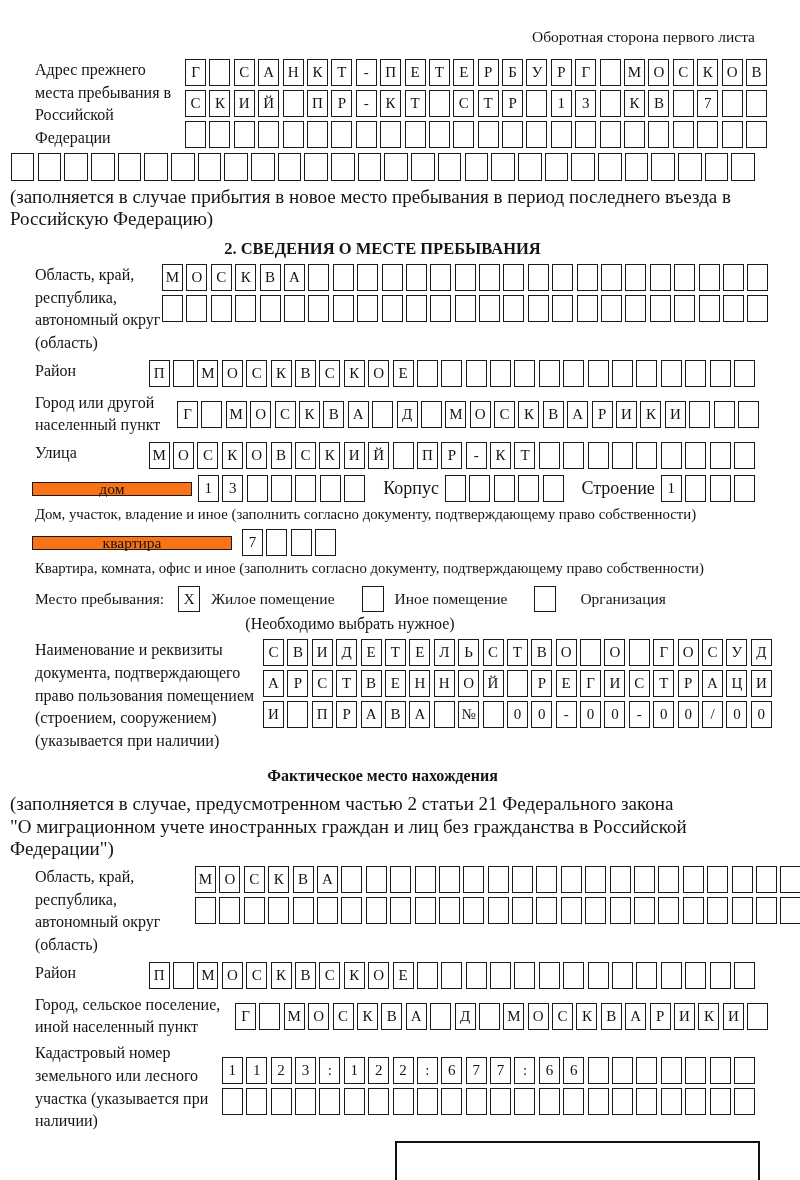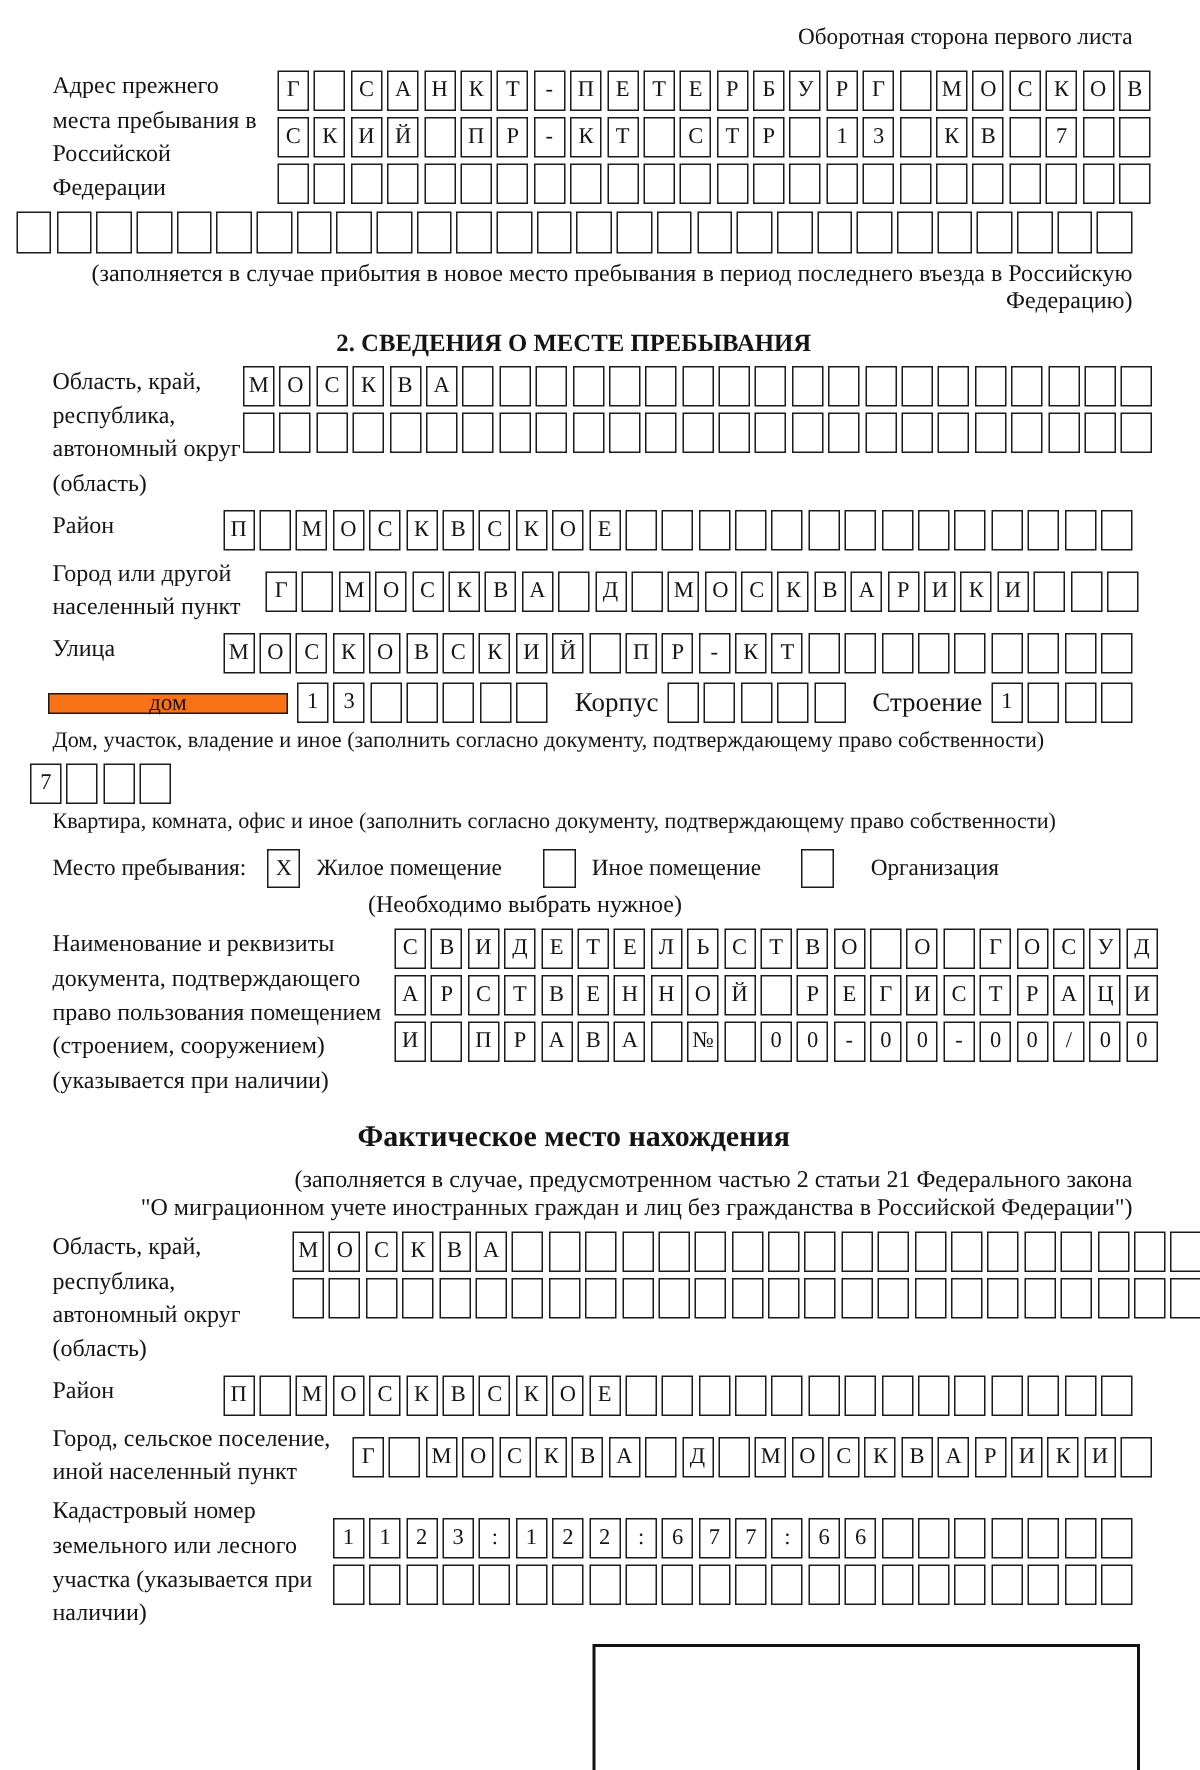--- a/index.html
+++ b/index.html
@@ -1,35 +1,35 @@
 <!DOCTYPE html>
 <html><head>
 <meta charset="utf-8">
 <style>
   html,body{margin:0;padding:0;background:#fff;}
   body{width:800px;height:1180px;font-family:"Liberation Serif","DejaVu Serif",serif;color:#141414;}
-  .page{position:relative;width:800px;height:1180px;box-sizing:border-box;padding:16px 45px 0 10px;overflow:hidden;background:#fff;}
+  .page{position:relative;width:800px;height:1180px;box-sizing:border-box;padding:28px 45px 0 10px;overflow:hidden;background:#fff;}
 
   .corner{text-align:right;font-size:15.5px;}
 
   .field{display:flex;align-items:flex-start;padding-left:25px;}
   .field.vcenter{align-items:center;}
   .flabel{font-size:16px;line-height:1.42;flex:0 0 auto;}
   .cellrows{margin-left:auto;display:flex;flex-direction:column;gap:4px;}
   .cellrows.padtop{padding-top:15px;}
 
   .cells{display:flex;gap:3.4px;justify-content:flex-end;}
   .cell{flex:0 0 21px;width:21px;height:27px;border:1.6px solid #1a1a1a;box-sizing:border-box;
         display:flex;align-items:center;justify-content:center;font-size:15px;background:#fff;}
   .cells.wide{gap:3.1px;margin-top:3px;}
   .cells.wide .cell{flex-basis:23.6px;width:23.6px;height:28px;}
 
-  .center-note{text-align:right;font-size:16px;margin-top:5px;}
+  .center-note{text-align:left;font-size:19px;margin-top:5px;}
   .h2{font-weight:bold;text-align:center;font-size:16.5px;margin-top:9px;margin-bottom:5px;}
-  .h3{font-weight:bold;text-align:center;font-size:20px;margin-top:14px;}
+  .h3{font-weight:bold;text-align:center;font-size:16px;margin-top:14px;}
 
   .rowgap{margin-top:5px;}
 
   .house-row{display:flex;align-items:center;margin-top:6px;}
   .box-label{border:1.6px solid #1a1a1a;height:14px;box-sizing:border-box;display:flex;
              align-items:center;justify-content:center;font-size:15.5px;background:#f97316;}
   .inline-label{font-size:18px;}
   .sub-note{font-size:14.8px;margin-top:4px;padding-left:25px;font-family:Liberation Serif, serif;}
 
   .stay-row{display:flex;align-items:center;margin-top:9px;padding-left:25px;font-size:15.5px;}
@@ -344,20 +344,21 @@
     <div class="cells" style="margin-left:6px;">
         <span class="cell">1</span>
         <span class="cell"></span>
         <span class="cell"></span>
         <span class="cell"></span>
       </div>
   </div>
   <div class="sub-note">Дом, участок, владение и иное (заполнить согласно документу, подтверждающему право собственности)</div>
 
   <div class="house-row">
+    <div class="box-label" style="width:200px;margin-left:22px;">квартира</div>
     <div class="cells" style="margin-left:10px;">
         <span class="cell">7</span>
         <span class="cell"></span>
         <span class="cell"></span>
         <span class="cell"></span>
       </div>
   </div>
   <div class="sub-note">Квартира, комната, офис и иное (заполнить согласно документу, подтверждающему право собственности)</div>
 
   <div class="stay-row">

